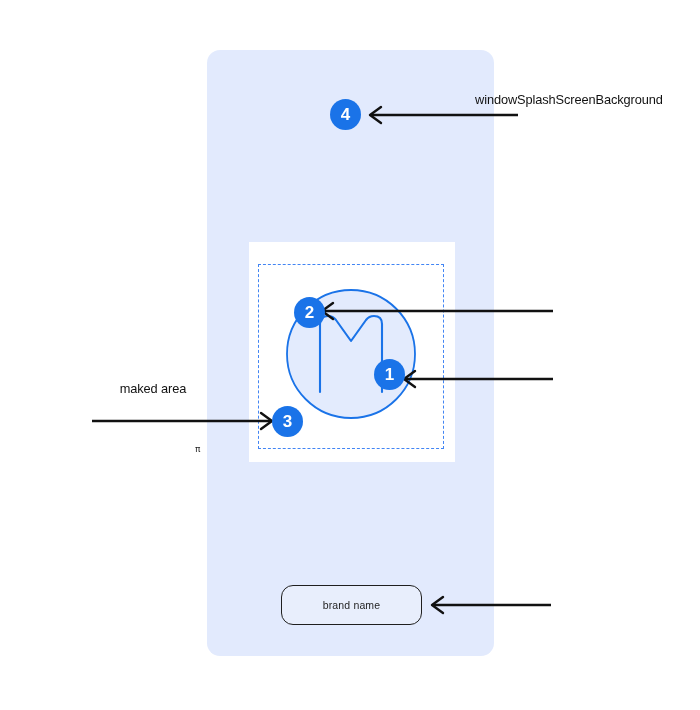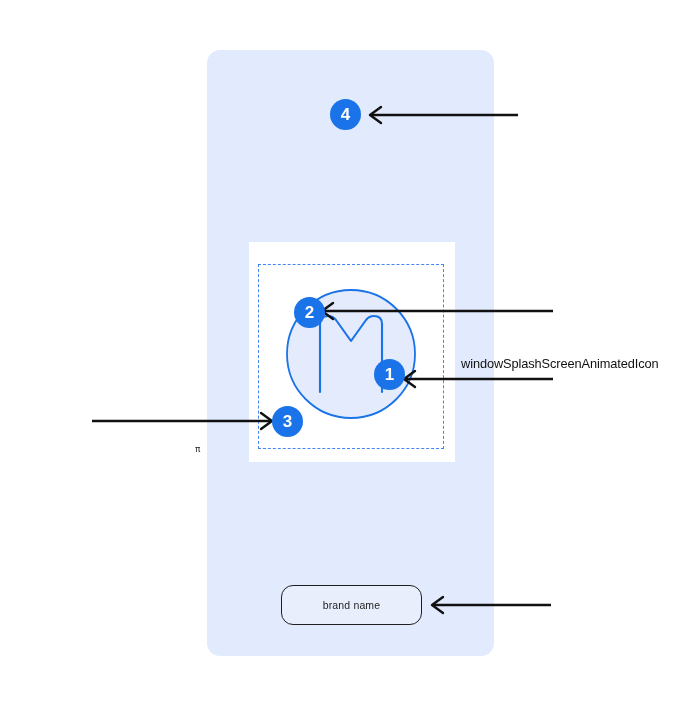--- a/index.html
+++ b/index.html
@@ -191,23 +191,24 @@
   <div class="badge badge-2">
     <span>2</span>
   </div>
   <div class="badge badge-3">
     <span>3</span>
   </div>
   <div class="badge badge-4">
     <span>4</span>
   </div>
 
-
-
-  <div class="anno anno-animicon">windowSplashScreenAnimatedIcon</div>
+  <div class="anno anno-bg">windowSplashScreenBackground</div>
+
+
 
 
   <div class="anno-masked">
+    <div>maked area</div>
   </div>
 
   <div class="tiny-glyph">π</div>
 
 </div>
 
 </body></html>

